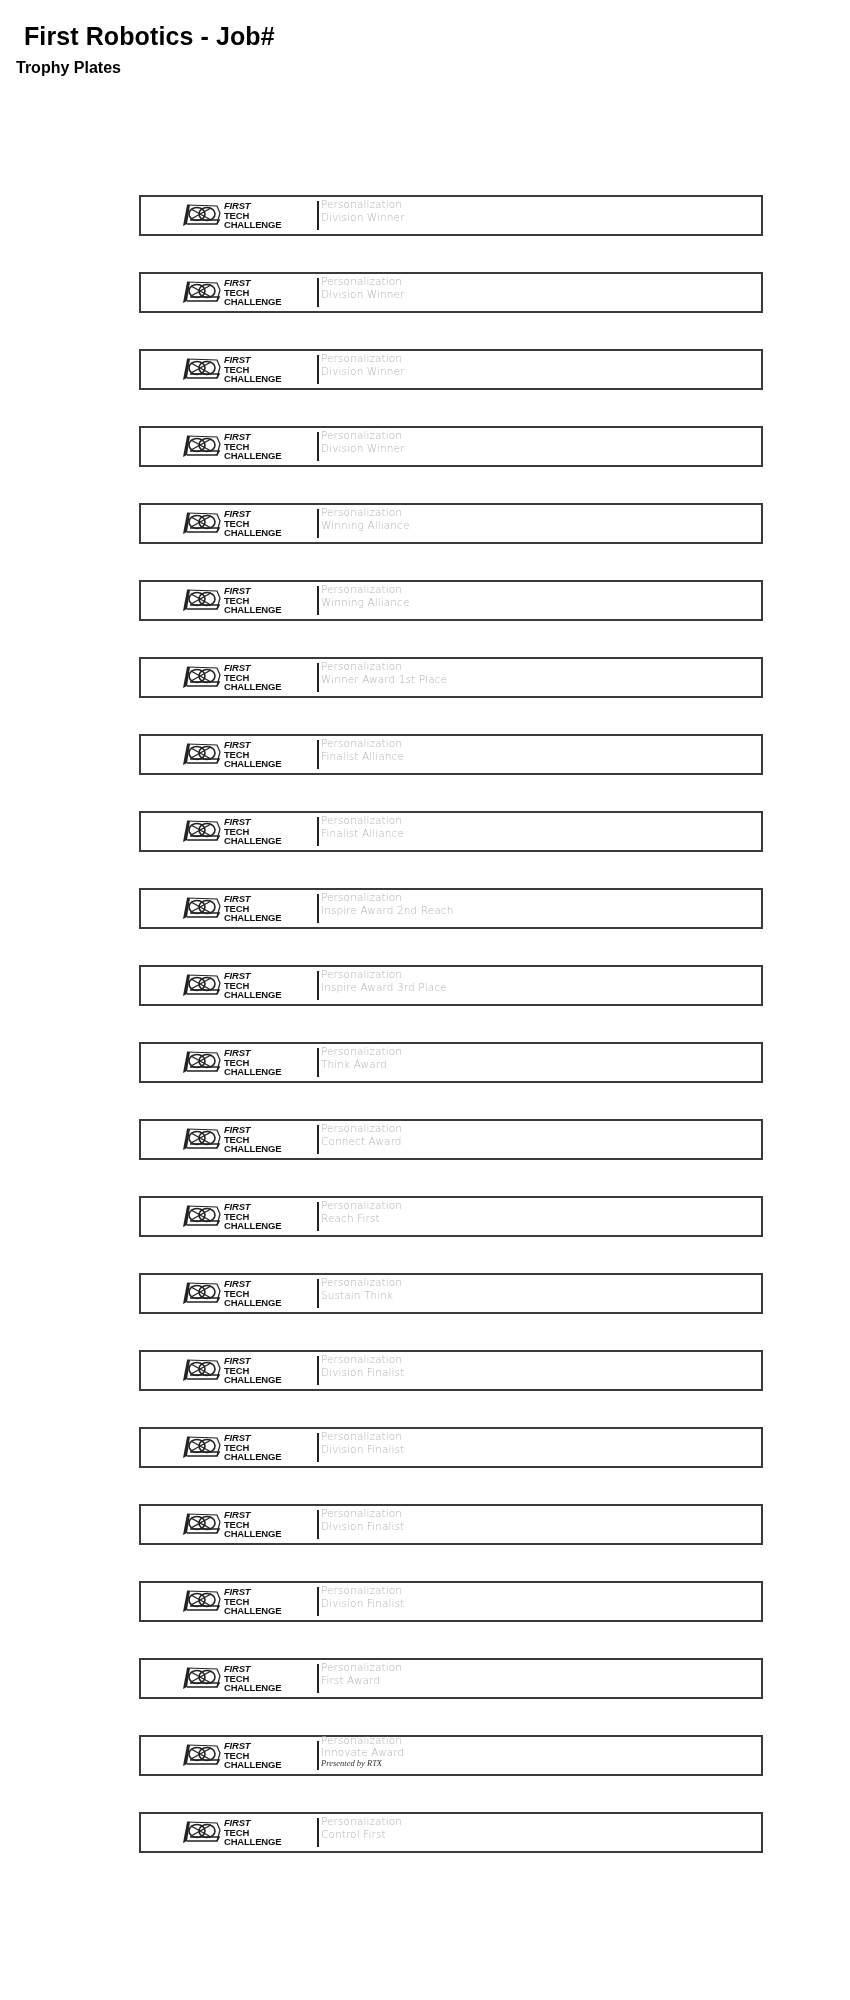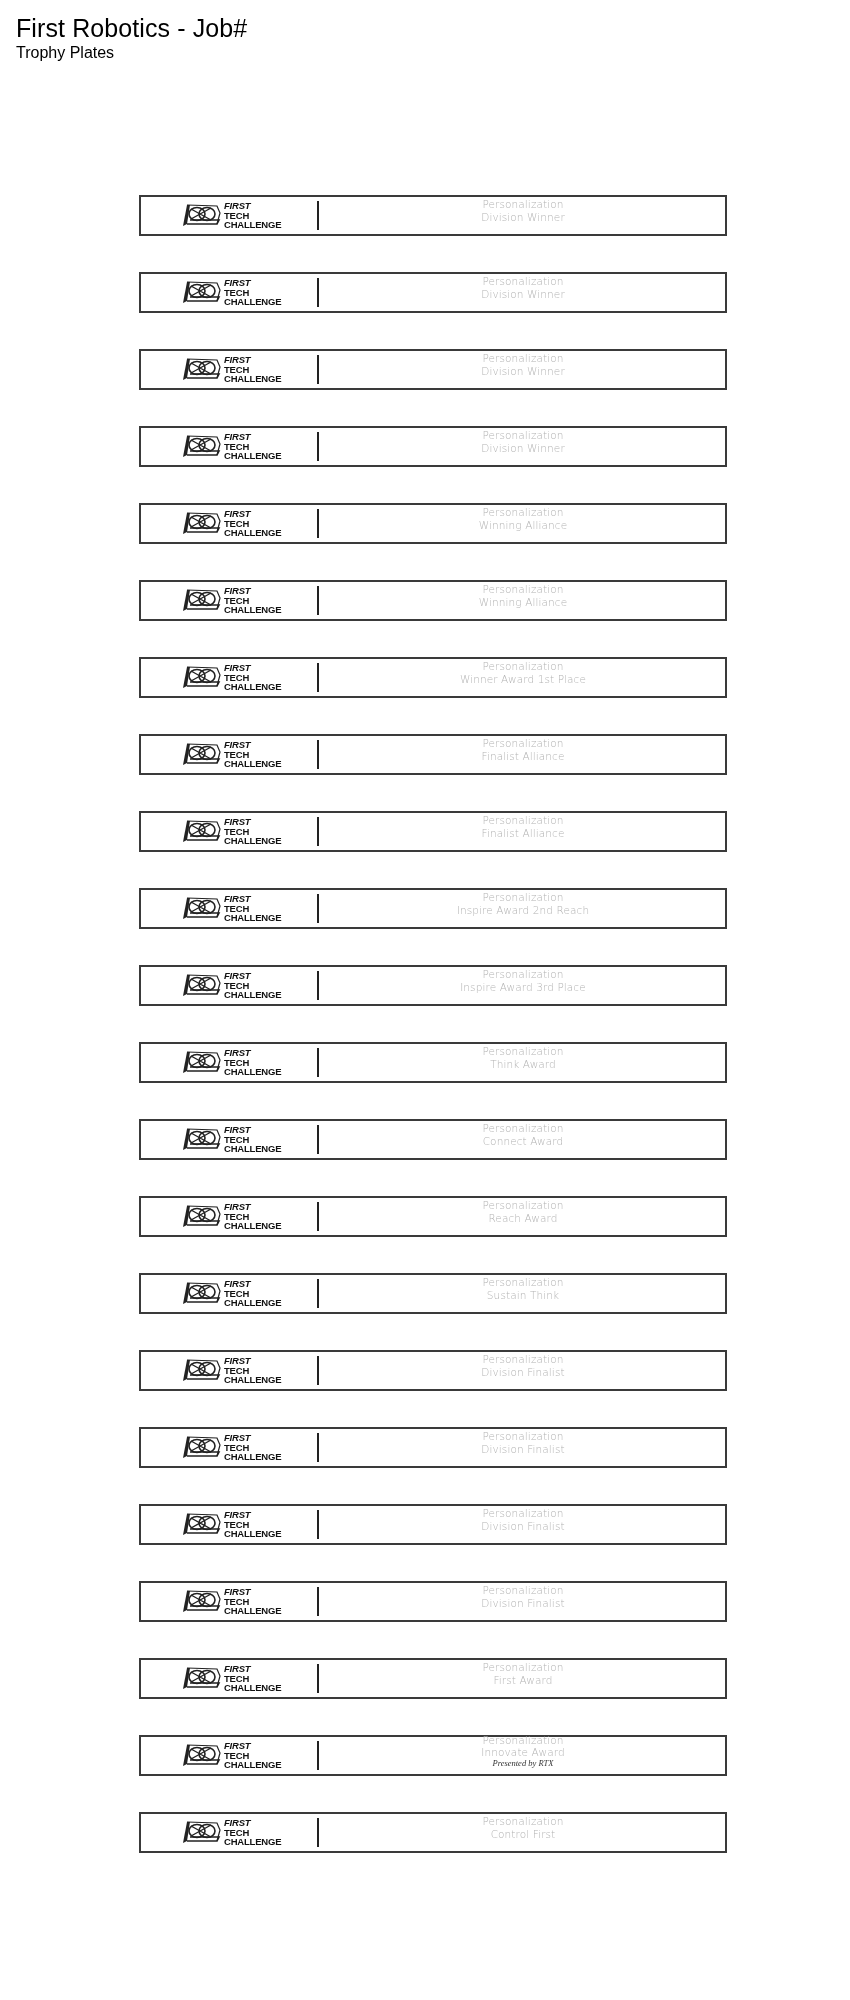--- a/index.html
+++ b/index.html
@@ -1,27 +1,27 @@
 <!DOCTYPE html>
 <html><head>
 <meta charset="utf-8">
 <style>
   html, body { margin: 0; padding: 0; background: #ffffff; }
   body { width: 850px; height: 2000px; position: relative; overflow: hidden; font-family: "Liberation Sans", sans-serif; color: #000; }
   .header { position: absolute; left: 16px; top: 14px; }
-  .title-line { font-size: 25px; line-height: 29px; font-weight: normal; margin: 0; letter-spacing: 0.1px; }
-  .subtitle { font-size: 16px; font-weight: normal; line-height: 18px; margin-top: 1px; }
+  .title-line { font-size: 25px; line-height: 29px; font-weight: bold; margin: 8px; letter-spacing: 0.1px; }
+  .subtitle { font-size: 16px; font-weight: bold; line-height: 18px; margin-top: 1px; }
   .plates { position: absolute; left: 139px; top: 195px; width: 588px; }
-  .plate { position: relative; width: 584px; height: 37px; border: 2px solid #3a3a3a; margin-bottom: 36px; background: #fff; }
+  .plate { position: relative; width: 584px; height: 37px; border: 2px solid #3a3a3a; margin-bottom: 36px; background: #fff; padding-left: 36px; }
   .logo { position: absolute; left: 40px; top: 3px; width: 108px; height: 31px; }
   .logo svg { position: absolute; left: 0; top: 2px; }
   .logo-text { position: absolute; left: 43px; top: 1px; font-family: "Liberation Sans", sans-serif; font-weight: bold; font-size: 9.5px; line-height: 9.5px; color: #111; letter-spacing: -0.2px; }
   .logo-text .first { font-style: italic; }
   .divider { position: absolute; left: 176px; top: 4px; width: 2px; height: 29px; background: #222; }
-  .text-area { position: absolute; left: 180px; right: 0; top: 0; bottom: 0; text-align: center; }
+  .text-area { position: absolute; left: 180px; right: 0; top: 0; bottom: 0; }
   .text-inner { position: absolute; left: 0; right: 0; top: 1px; }
   .line { font-family: "DejaVu Sans", sans-serif; font-weight: 200; font-size: 10.5px; line-height: 12.5px; color: #b3b3b3; letter-spacing: 0.1px; }
   .sponsor { font-family: Liberation Serif, serif; font-style: italic; font-size: 8.5px; line-height: 11px; color: #333; }
   .text-inner.three { top: -2px; }
   .text-inner.three .line { line-height: 11.5px; }
 </style>
 </head>
 <body>
 
 <div class="header">
@@ -355,21 +355,21 @@
       <div class="logo-text">
         <div class="first">FIRST</div>
         <div>TECH</div>
         <div>CHALLENGE</div>
       </div>
     </div>
     <div class="divider"></div>
     <div class="text-area">
       <div class="text-inner">
         <div class="line">Personalization</div>
-        <div class="line">Reach Award</div>
+        <div class="line">Reach First</div>
       </div>
     </div>
   </div>
     <div class="plate">
     <div class="logo">
       <svg width="40" height="26" viewBox="0 0 40 26">
         <path d="M2 24 L6 3 L9 3 L6 22 Z" fill="#222"></path>
         <path d="M6 22 L36 22 L38 18 L9 18" fill="none" stroke="#222" stroke-width="1.6"></path>
         <ellipse cx="16" cy="12" rx="8" ry="6.5" fill="none" stroke="#222" stroke-width="1.6"></ellipse>
         <ellipse cx="26" cy="12" rx="8" ry="6.5" fill="none" stroke="#222" stroke-width="1.6"></ellipse>

